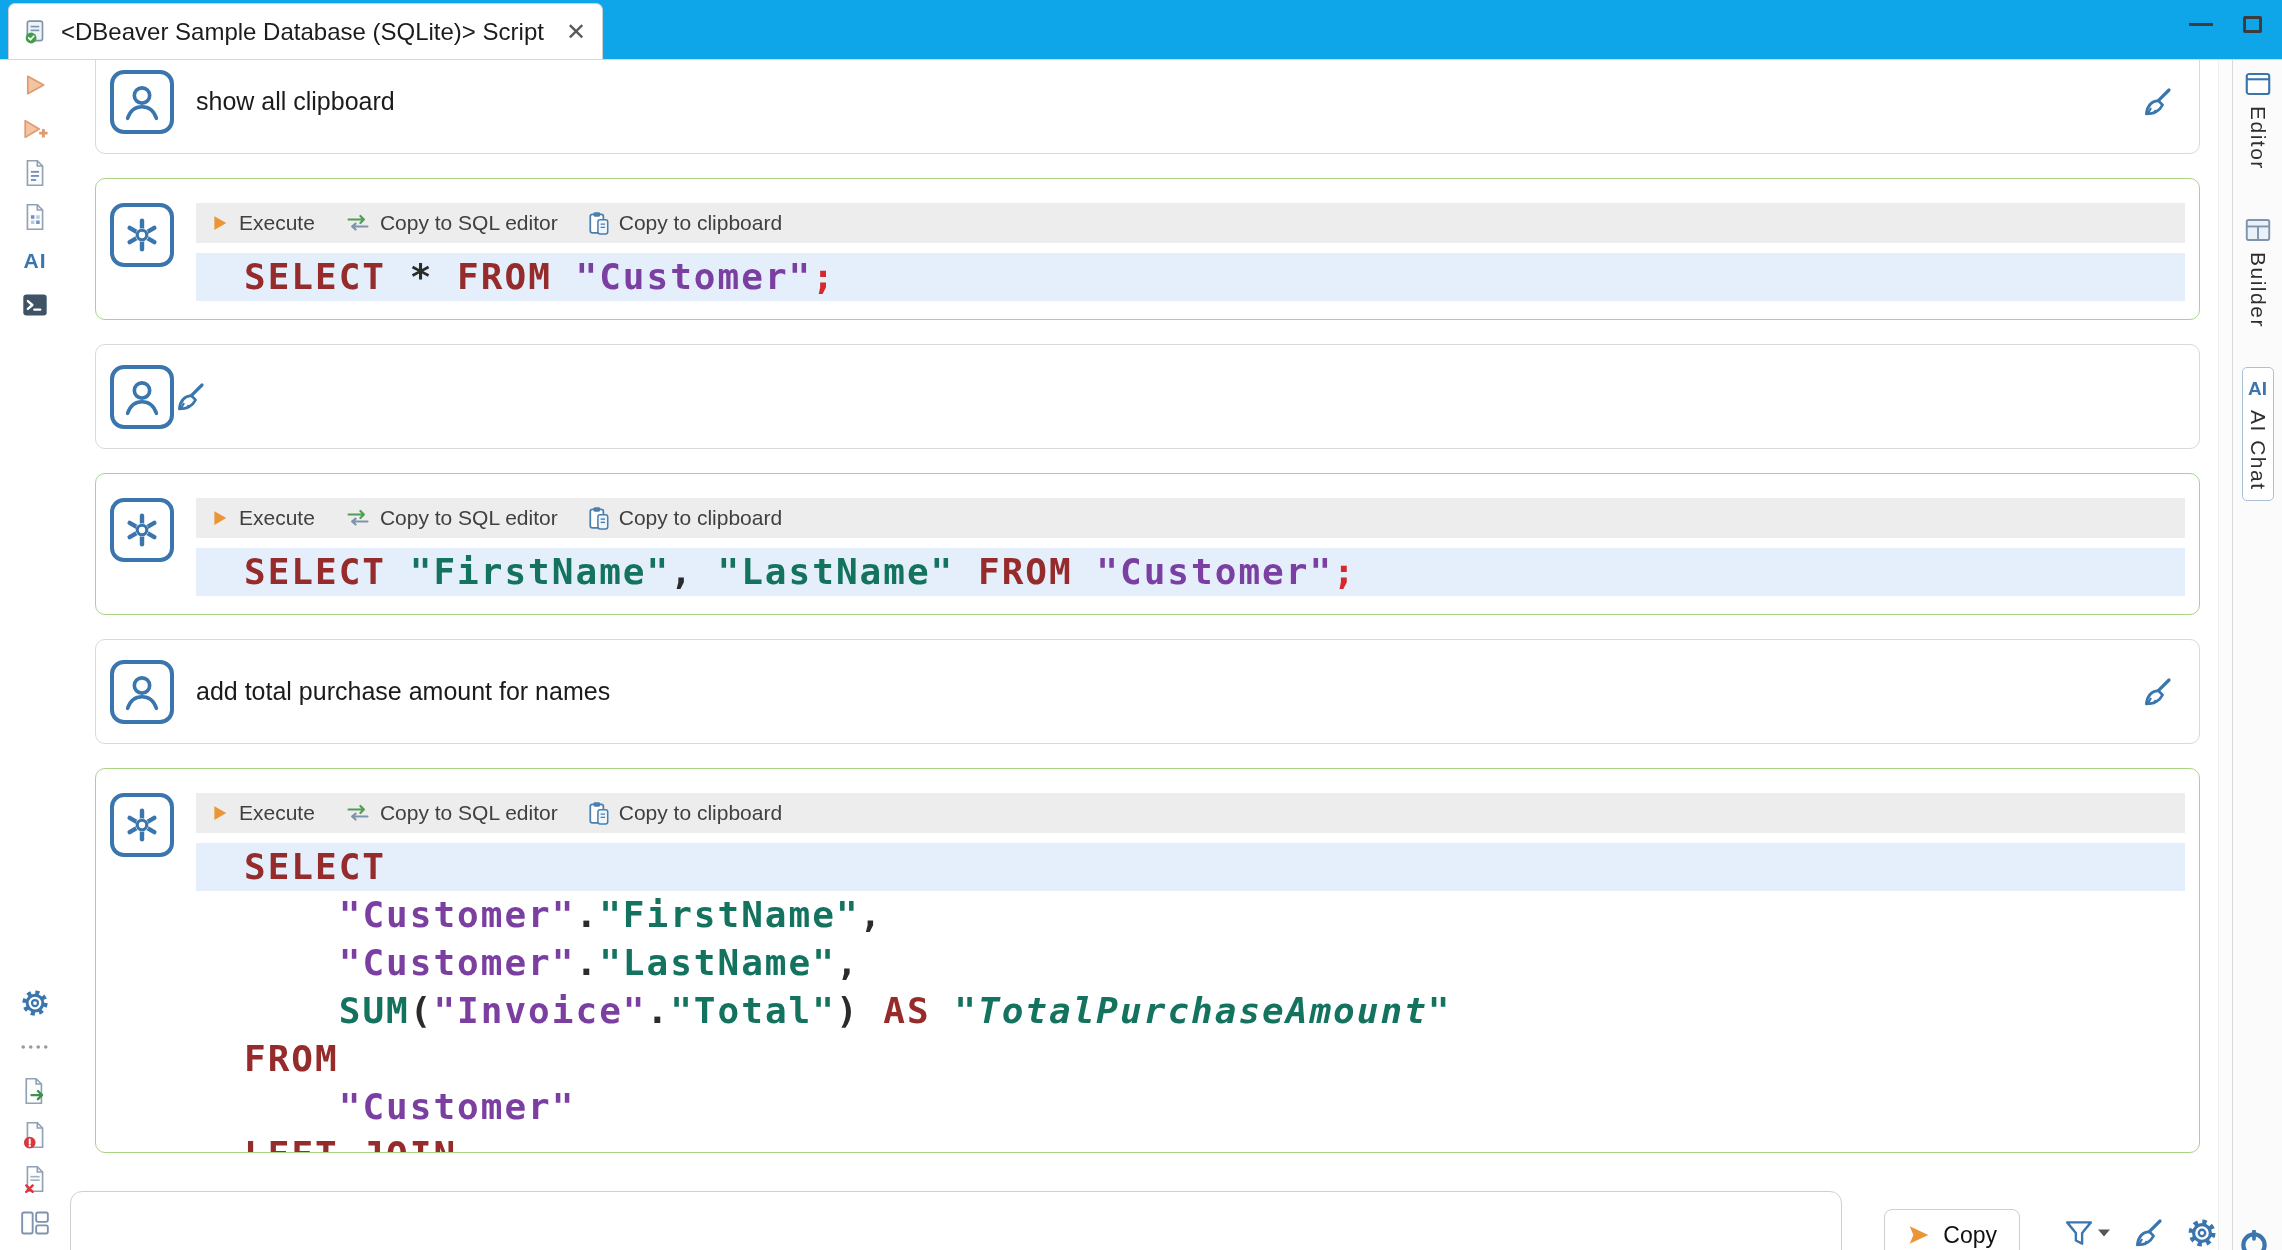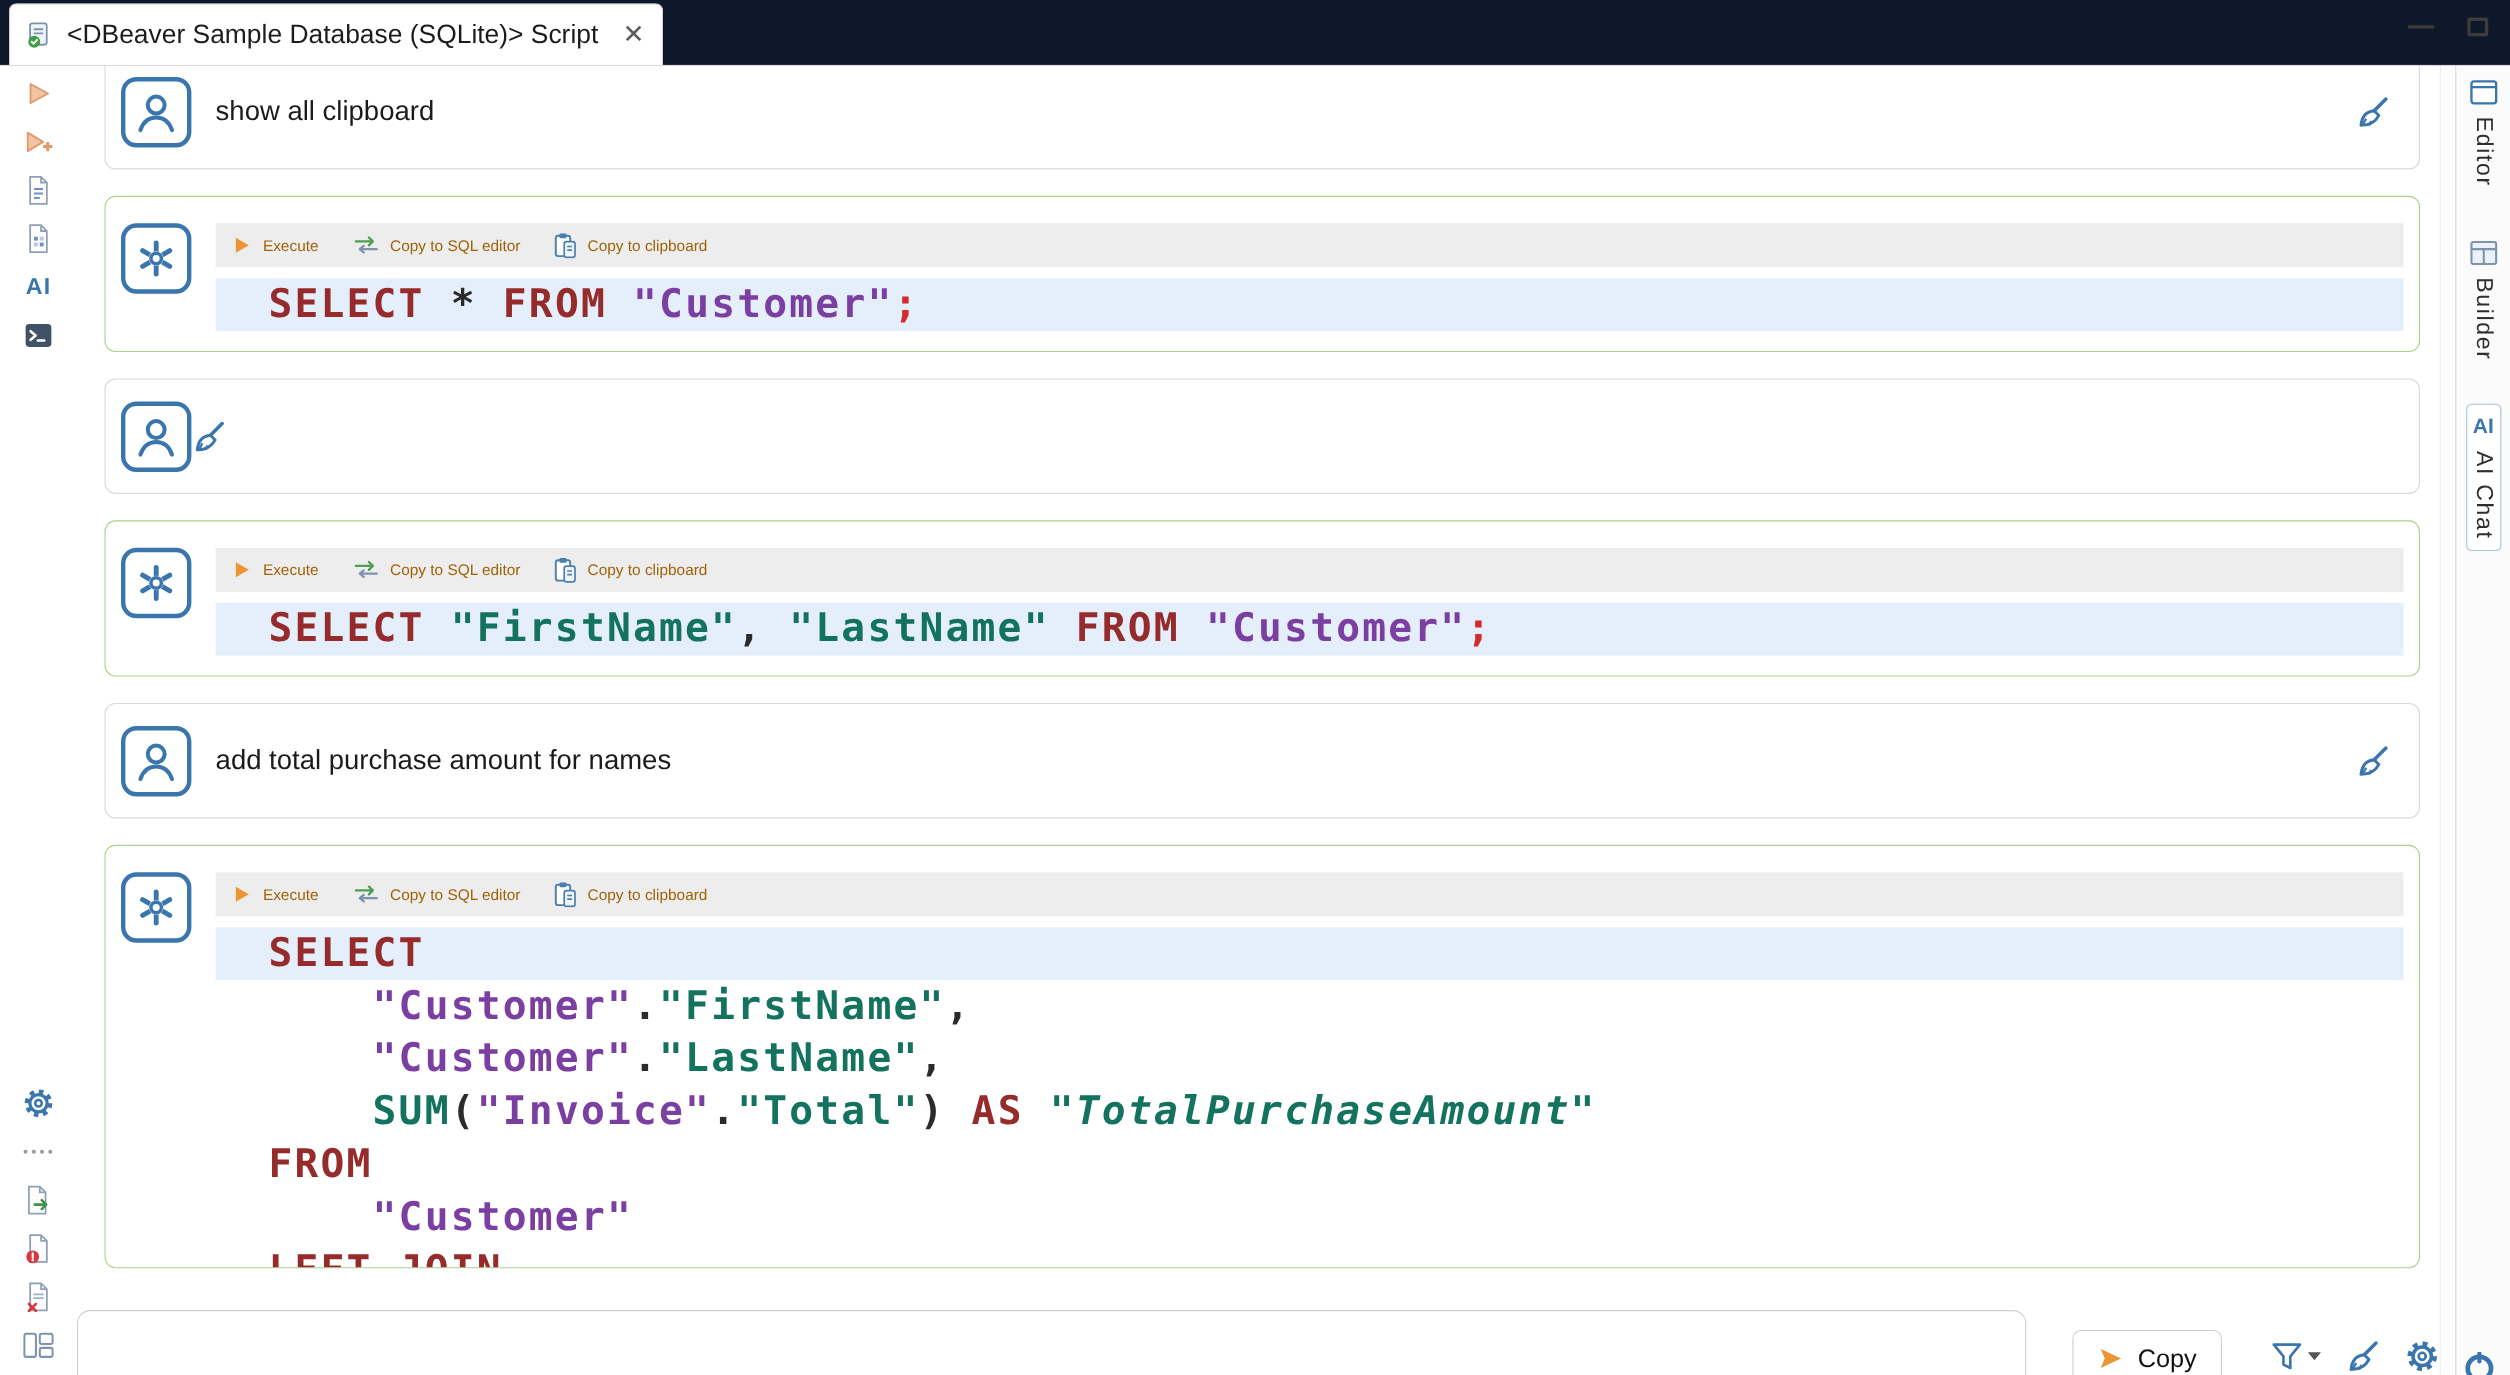--- a/index.html
+++ b/index.html
@@ -1,21 +1,21 @@
 <!DOCTYPE html>
 <html style="--accent: #3a76ad; --ai-border: #abd387; --user-border: #d9d9d9; --tb-bg: #ededed; --hl: #e4effb; --kw: #962b2c; --tbl: #7b3fa2; --col: #14735f; --fn: #14735f; --str: #14735f; --pun: #d42a2e; --exe: #eb9636;"><head>
 <meta charset="utf-8">
 <style>
   * { margin:0; padding:0; box-sizing:border-box; }
   html,body { width:2282px; height:1250px; }
   body { font-family:"Liberation Sans", sans-serif; background:#fff; overflow:hidden; }
   #app { width:2282px; height:1250px; display:flex; flex-direction:column; overflow:hidden; background:#fff; }
 
   
-  #tabbar { height:60px; flex-shrink:0; background:#0f172a; border-bottom:1px solid #d8d8d8; display:flex; align-items:flex-end; position:relative; z-index:5; }
+  #tabbar { height:60px; flex-shrink:0; background:#0ea5e9; border-bottom:1px solid #d8d8d8; display:flex; align-items:flex-end; position:relative; z-index:5; }
   .editor-tab { margin-left:8px; height:56px; background:#fff; border:1px solid #cfcfcf; border-bottom:none; border-radius:7px 7px 0 0; display:flex; align-items:center; gap:12px; padding:0 16px 0 14px; }
   .tab-title { font-size:24px; color:#1c1c1c; white-space:nowrap; }
   .tab-close { font-size:24px; color:#5a5a5a; margin-left:10px; background:none; border:none; cursor:pointer; line-height:1; font-family:inherit; }
   .win-controls { position:absolute; right:20px; top:16px; display:flex; gap:30px; align-items:center; }
   .min-bar { width:24px; height:3px; background:#3c3c3c; display:inline-block; }
   .max-box { width:19px; height:17px; border:3px solid #3c3c3c; border-radius:2px; display:inline-block; }
 
   
   #main-row { flex:1; display:flex; min-height:0; overflow:hidden; }
 
@@ -31,21 +31,21 @@
   .msg { border-radius:10px; background:#fff; margin-bottom:24px; }
   .msg:first-child { margin-top:-11px; }
   .msg.user { border:1px solid var(--user-border,#d9d9d9); height:105px; display:flex; align-items:center; padding:0 26px 0 14px; }
   .msg.ai { border:1px solid var(--ai-border,#abd387); padding:24px 14px 18px 14px; display:flex; align-items:flex-start; overflow:hidden; }
   .avatar { width:64px; height:64px; border:4px solid #3a76ad; border-radius:14px; background:#fff; display:flex; align-items:center; justify-content:center; flex-shrink:0; }
   .msg-text { margin-left:22px; font-size:25px; color:#1b1b1b; flex:1; }
   .broom-btn { background:none; border:none; cursor:pointer; padding:0; display:flex; }
 
   .ai-body { flex:1; margin-left:22px; min-width:0; }
   .ai-toolbar { height:40px; background:var(--tb-bg,#ededed); display:flex; align-items:center; padding-left:14px; }
-  .tb-btn { display:inline-flex; align-items:center; gap:9px; background:none; border:none; font-family:inherit; font-size:14px; color:#a16207; margin-right:30px; padding:0; cursor:pointer; white-space:nowrap; }
+  .tb-btn { display:inline-flex; align-items:center; gap:9px; background:none; border:none; font-family:inherit; font-size:21px; color:#404040; margin-right:30px; padding:0; cursor:pointer; white-space:nowrap; }
 
   .code { margin-top:10px; font-family:"DejaVu Sans Mono", monospace; font-size:36px; line-height:48px; letter-spacing:2px; font-weight:bold; color:#2b2b2b; }
   .code-line { white-space:pre; height:48px; padding-left:48px; }
   .code-line.hl { background:var(--hl,#e4effb); }
   .tk-kw  { color:var(--kw,#962b2c); }
   .tk-tbl { color:var(--tbl,#7b3fa2); }
   .tk-col { color:var(--col,#14735f); }
   .tk-fn  { color:var(--fn,#14735f); }
   .tk-str { color:var(--str,#14735f); font-style:italic; }
   .tk-pun { color:var(--pun,#d42a2e); }

